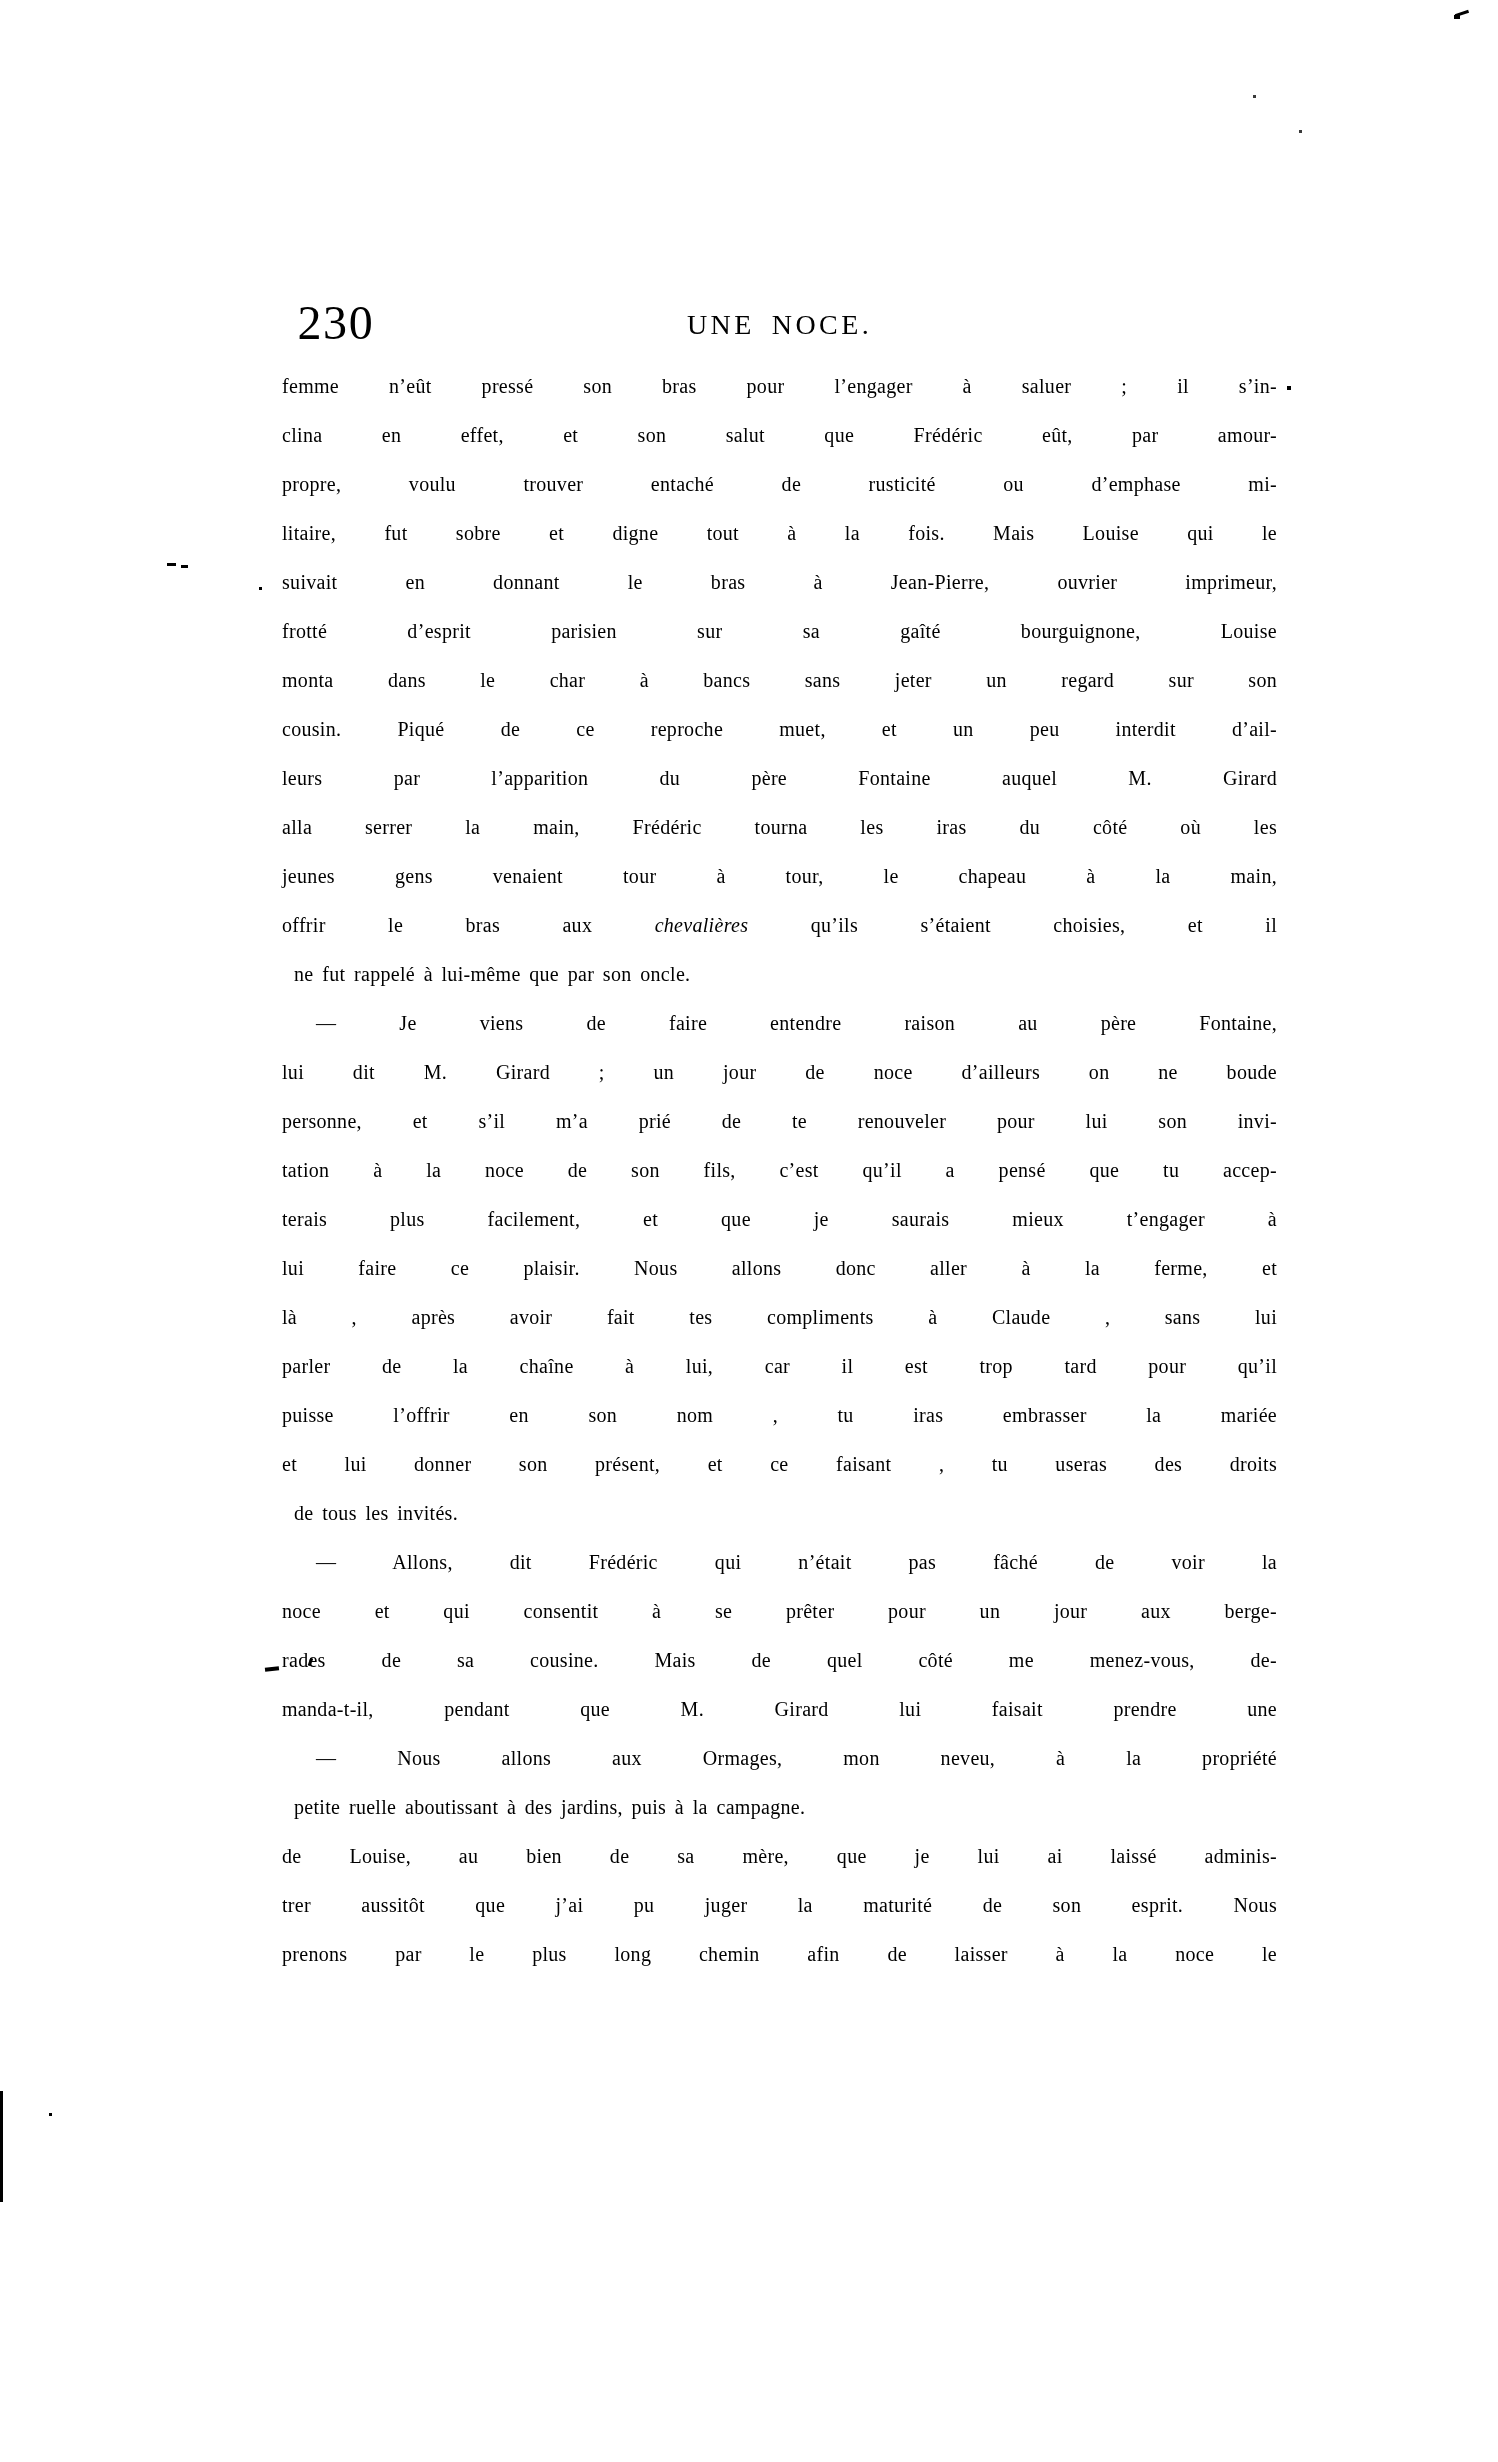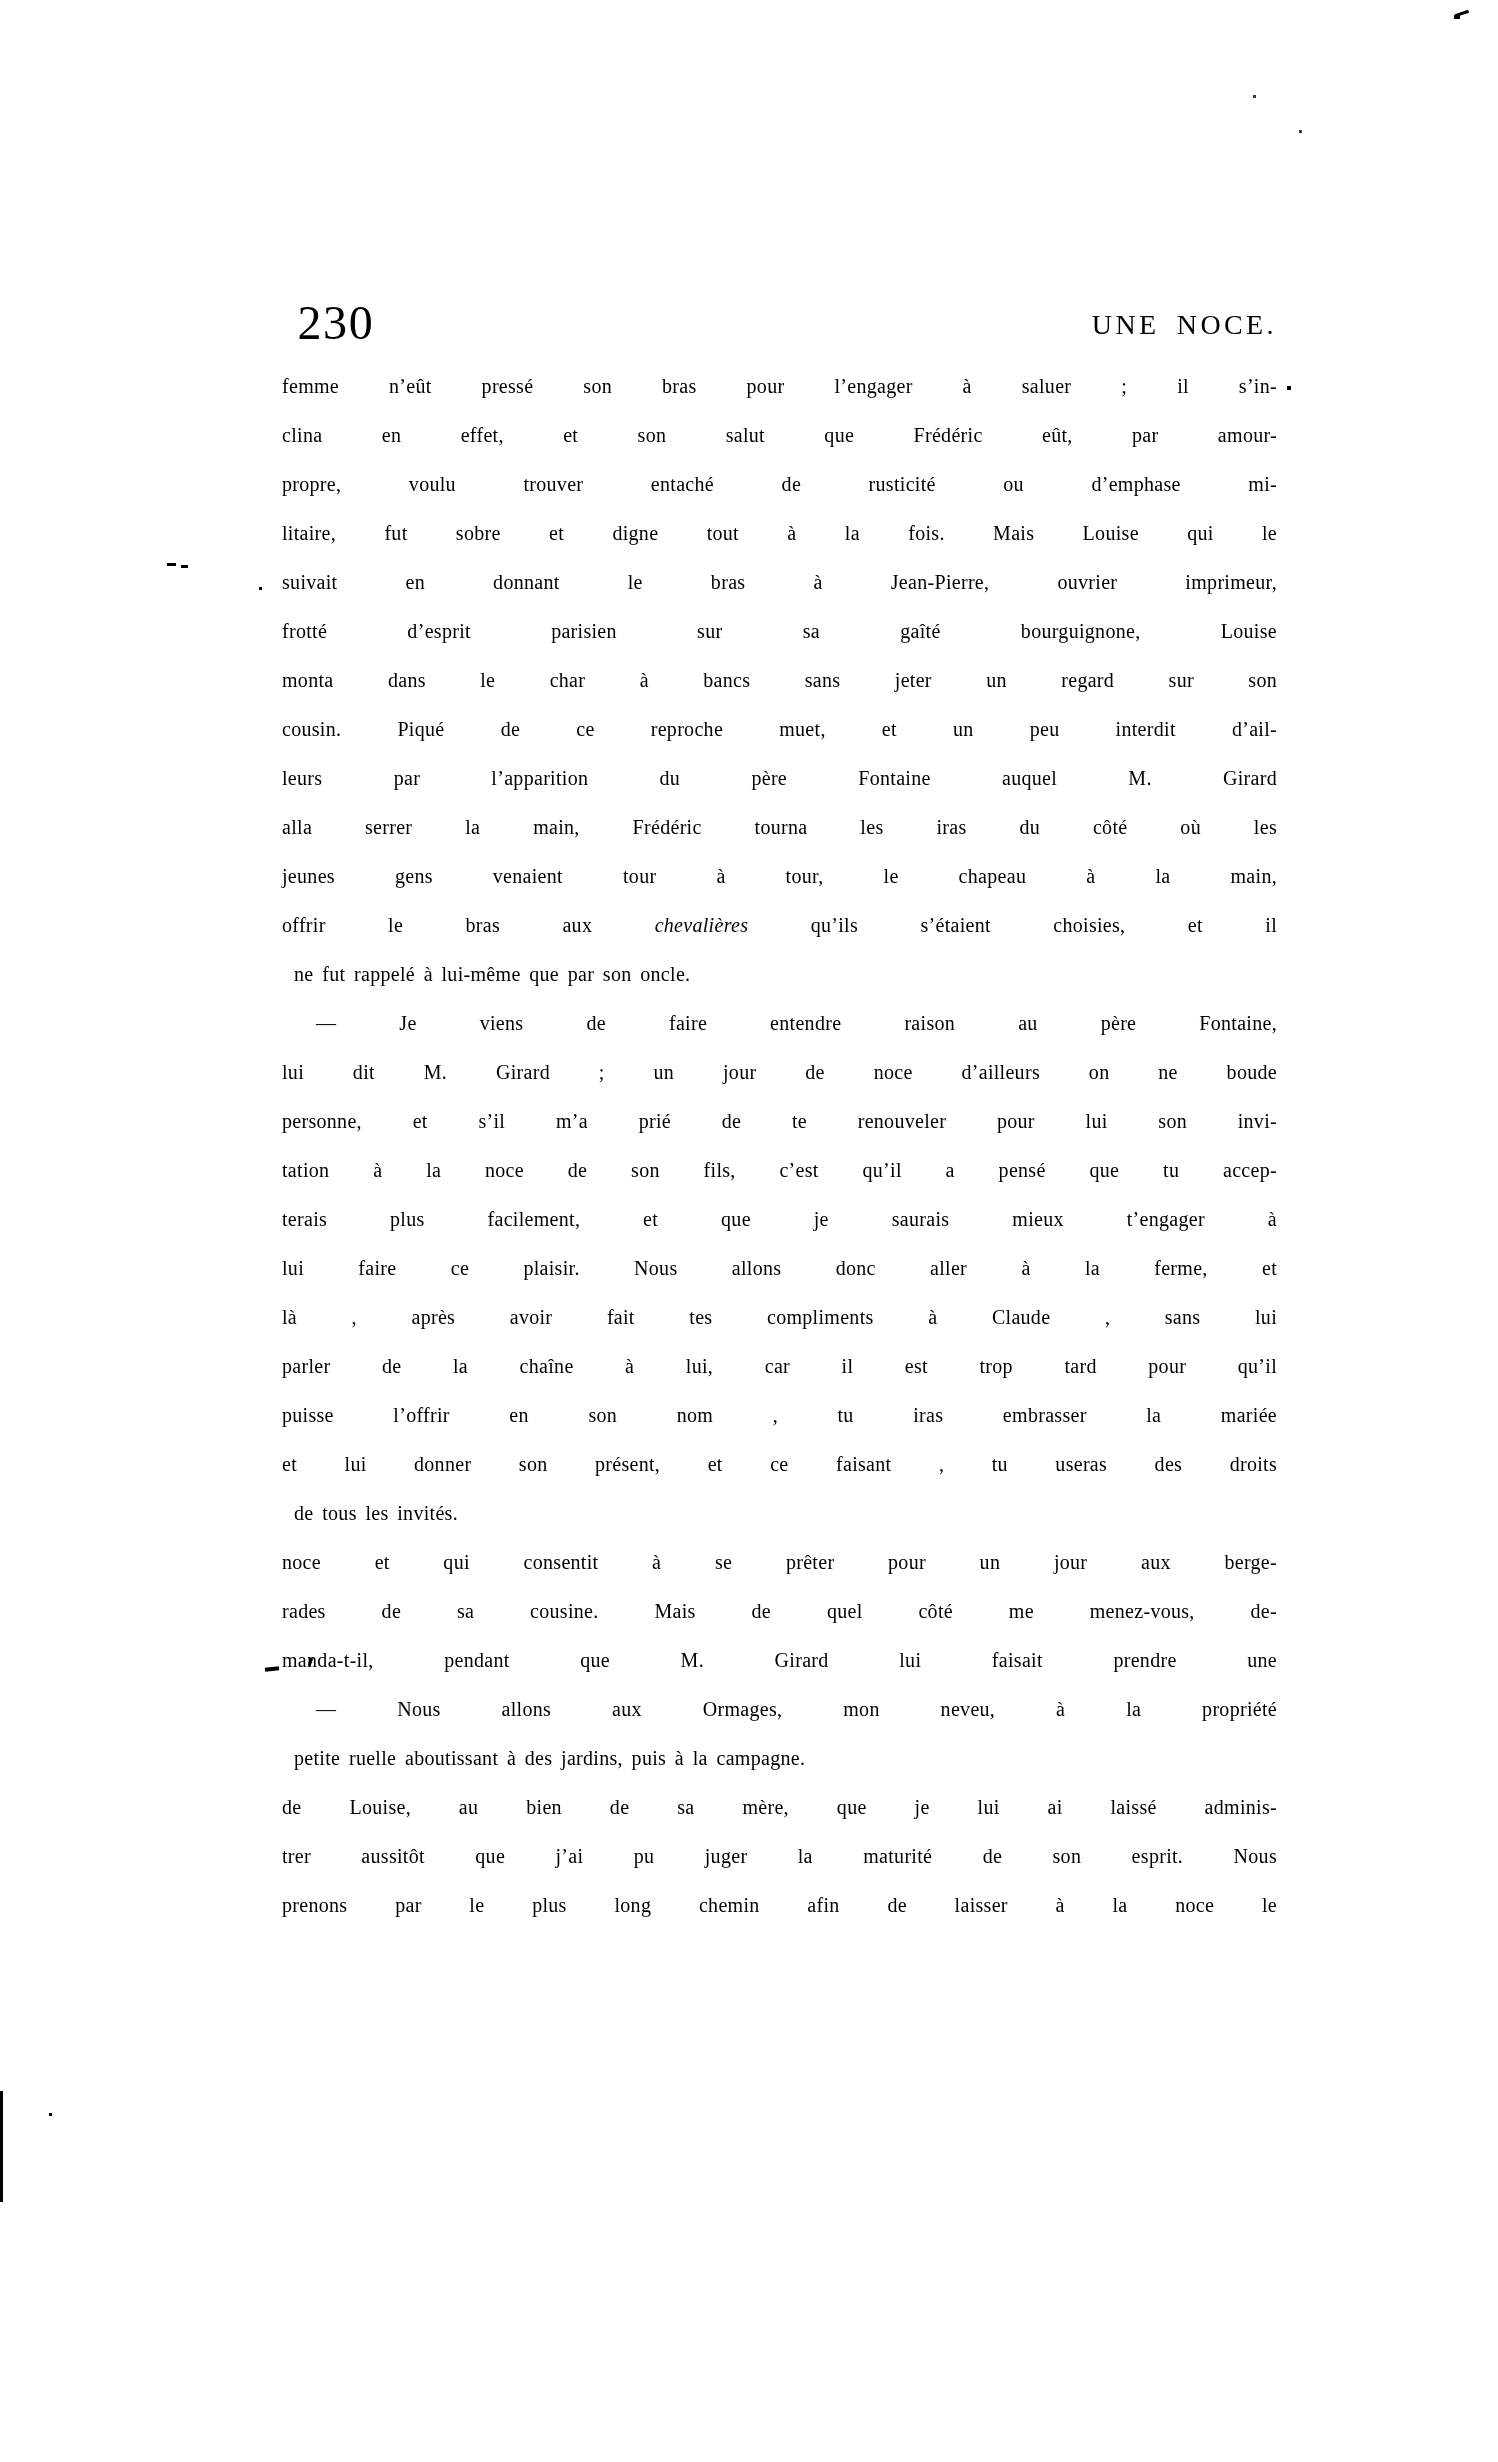--- a/index.html
+++ b/index.html
@@ -29,21 +29,21 @@
     top: 0;
     font-size: 48px;
     letter-spacing: 1.7px;
     line-height: 51px;
   }
   .running-title {
     position: absolute;
     left: 0;
     top: 9.4px;
     width: 100%;
-    text-align: right;
+    text-align: center;
     font-size: 28px;
     letter-spacing: 3.4px;
     line-height: 38px;
     word-spacing: 6.8px;
   }
   .text-block {
     position: absolute;
     top: 362px;
     left: 282px;
     width: 995px;
@@ -102,20 +102,21 @@
       <div class="line"><span>lui dit M. Girard ; un jour de noce d’ailleurs on ne boude</span></div>
       <div class="line"><span>personne, et s’il m’a prié de te renouveler pour lui son invi-</span></div>
       <div class="line"><span>tation à la noce de son fils, c’est qu’il a pensé que tu accep-</span></div>
       <div class="line"><span>terais plus facilement, et que je saurais mieux t’engager à</span></div>
       <div class="line"><span>lui faire ce plaisir. Nous allons donc aller à la ferme, et</span></div>
       <div class="line"><span>là , après avoir fait tes compliments à Claude , sans lui</span></div>
       <div class="line"><span>parler de la chaîne à lui, car il est trop tard pour qu’il</span></div>
       <div class="line"><span>puisse l’offrir en son nom , tu iras embrasser la mariée</span></div>
       <div class="line"><span>et lui donner son présent, et ce faisant , tu useras des droits</span></div>
       <div class="line no-just"><span>de tous les invités.</span></div>
+      <div class="line indent"><span>— Allons, dit Frédéric qui n’était pas fâché de voir la</span></div>
       <div class="line"><span>noce et qui consentit à se prêter pour un jour aux berge-</span></div>
       <div class="line"><span>rades de sa cousine. Mais de quel côté me menez-vous, de-</span></div>
       <div class="line"><span>manda-t-il, pendant que M. Girard lui faisait prendre une</span></div>
       <div class="line indent"><span>— Nous allons aux Ormages, mon neveu, à la propriété</span></div>
       <div class="line no-just"><span>petite ruelle aboutissant à des jardins, puis à la campagne.</span></div>
       <div class="line"><span>de Louise, au bien de sa mère, que je lui ai laissé adminis-</span></div>
       <div class="line"><span>trer aussitôt que j’ai pu juger la maturité de son esprit. Nous</span></div>
       <div class="line"><span>prenons par le plus long chemin afin de laisser à la noce le</span></div>
     </div>
 

